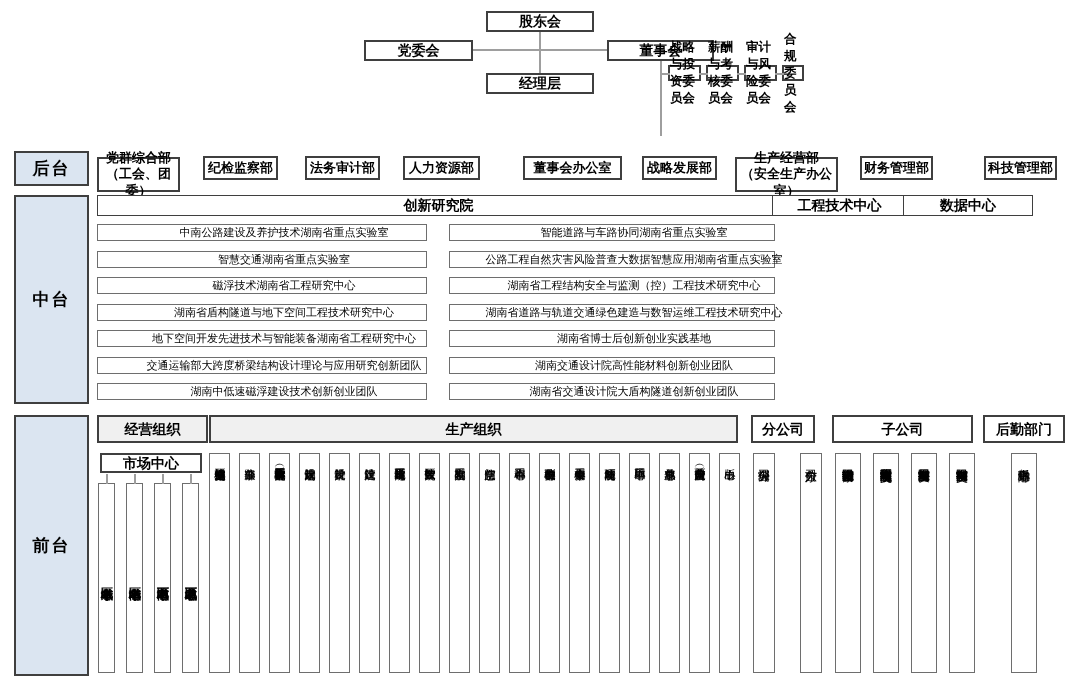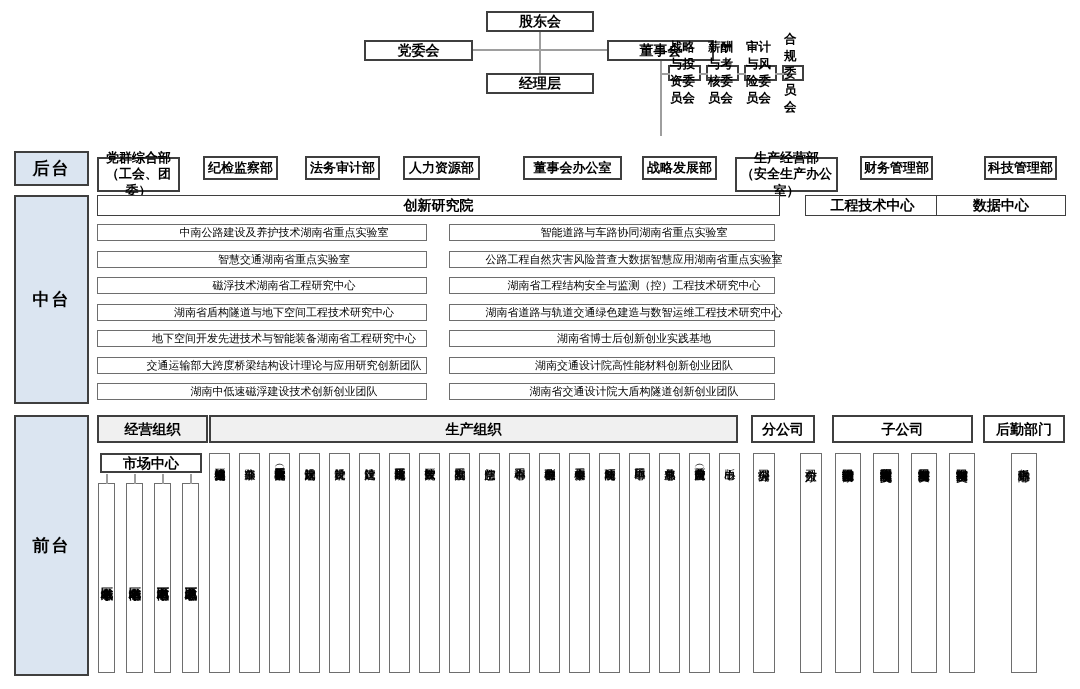--- a/index.html
+++ b/index.html
@@ -89,22 +89,22 @@
   <div class="box dept two-line" style="left:735px;width:103px;">
     <div>生产经营部</div>
     <div>（安全生产办公室）</div>
   </div>
   <div class="box dept" style="left:860px;width:73px;">财务管理部</div>
   <div class="box dept" style="left:984px;width:73px;">科技管理部</div>
 
   <div class="box tier" style="left:14px;top:195px;width:75px;height:209px;">中台</div>
 
   <div class="box" style="left:97px;top:195px;width:683px;height:21px;border-width:1.5px;">创新研究院</div>
-  <div class="box" style="left:805px;top:195px;width:135px;height:21px;border-width:1.5px;">工程技术中心</div>
-  <div class="box" style="left:936px;top:195px;width:130px;height:21px;border-width:1.5px;">数据中心</div>
+  <div class="box" style="left:772px;top:195px;width:135px;height:21px;border-width:1.5px;">工程技术中心</div>
+  <div class="box" style="left:903px;top:195px;width:130px;height:21px;border-width:1.5px;">数据中心</div>
 
   <div class="labcol" style="left:97px;top:224px;width:330px;">
       <div class="lab-row">中南公路建设及养护技术湖南省重点实验室</div>
       <div class="lab-row">智慧交通湖南省重点实验室</div>
       <div class="lab-row">磁浮技术湖南省工程研究中心</div>
       <div class="lab-row">湖南省盾构隧道与地下空间工程技术研究中心</div>
       <div class="lab-row">地下空间开发先进技术与智能装备湖南省工程研究中心</div>
       <div class="lab-row">交通运输部大跨度桥梁结构设计理论与应用研究创新团队</div>
       <div class="lab-row">湖南中低速磁浮建设技术创新创业团队</div>
     </div>

